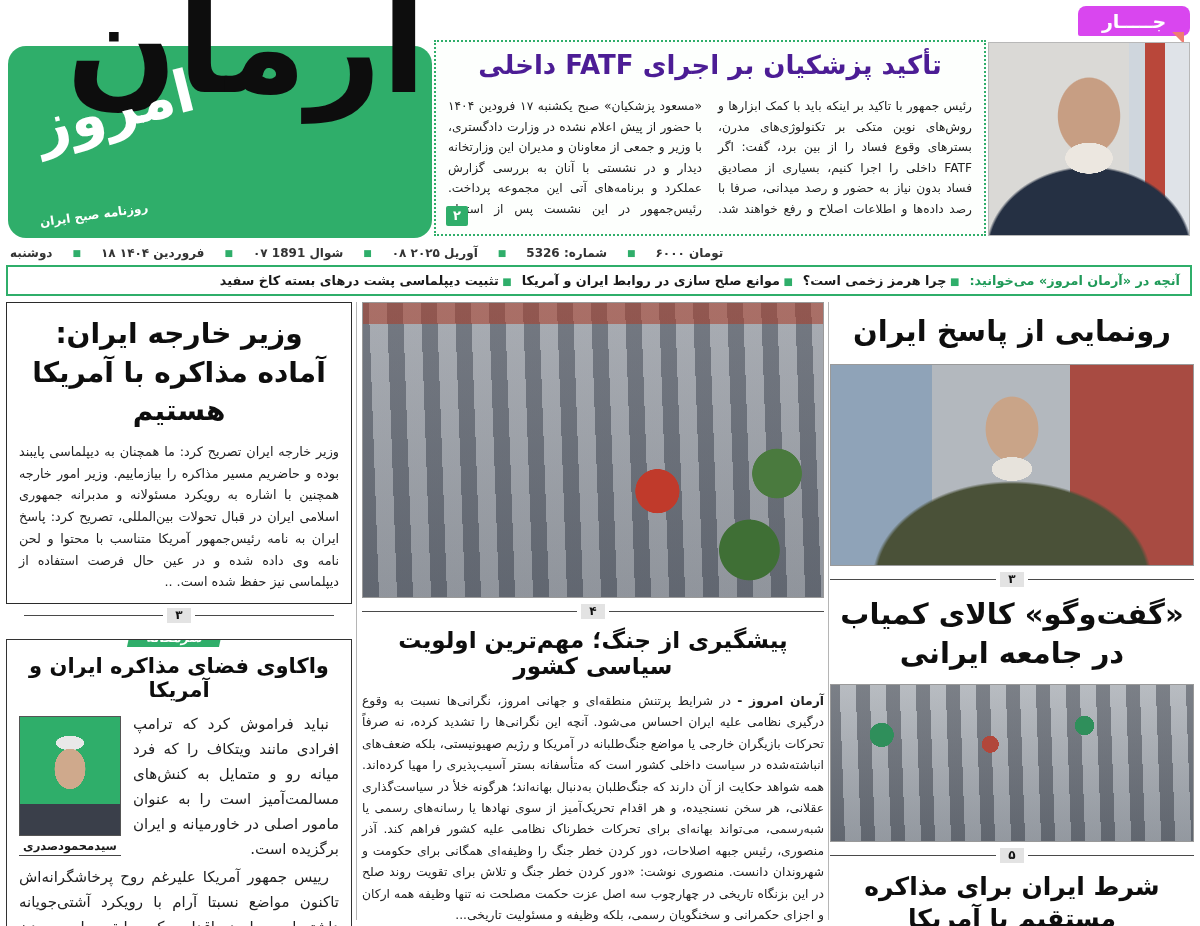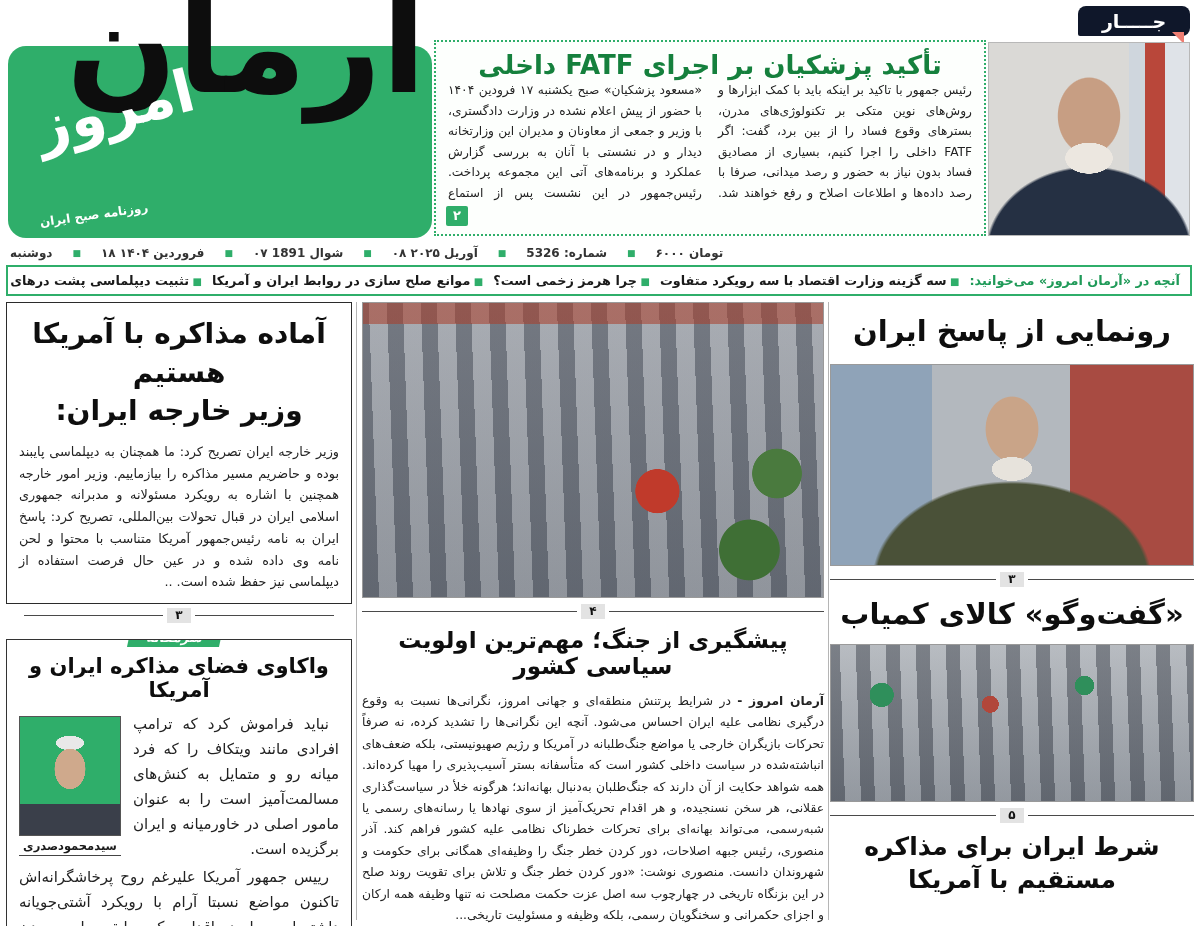--- a/index.html
+++ b/index.html
@@ -4,21 +4,21 @@
 <style>
   html,body{margin:0;padding:0;}
   body{
     width:1200px;height:926px;position:relative;overflow:hidden;
     background:#ffffff;direction:rtl;
     font-family:"DejaVu Sans", sans-serif;color:#1a1a1a;
   }
   
   .kiosk-logo{
     position:absolute;top:6px;left:1078px;width:112px;height:30px;
-    background:#0f172a;border-radius:8px 8px 8px 2px;
+    background:#d946ef;border-radius:8px 8px 8px 2px;
     color:#fff;font-weight:bold;font-size:19px;line-height:30px;text-align:center;
   }
   .kiosk-logo::after{
     content:"";position:absolute;bottom:-8px;right:6px;
     border:6px solid transparent;border-top-color:#ee7d72;border-right-color:#ee7d72;
   }
   .masthead{
     position:absolute;left:8px;top:46px;width:424px;height:192px;
     background:#2fae6a;border-radius:18px;
   }
@@ -33,22 +33,22 @@
   .masthead-tagline{
     position:absolute;left:26px;bottom:16px;width:120px;
     font-size:12px;font-weight:bold;color:#ffffff;transform:rotate(-8deg);text-align:center;
   }
   .top-story-box{
     position:absolute;left:434px;top:40px;width:552px;height:196px;
     border:2px dotted #2fae6a;background:#fdfffd;box-sizing:border-box;
     padding:6px 12px 8px 12px;
   }
   .top-story-headline{
-    margin:2px 0 0 0;text-align:center;
-    font-size:26px;font-weight:bold;color:#15803d;
+    margin:2px 0 16px 0;text-align:center;
+    font-size:26px;font-weight:bold;color:#4c1d95;
   }
   .top-story-body{
     column-count:2;column-gap:16px;
     font-size:12.2px;line-height:1.68;text-align:justify;color:#222;
     height:124px;overflow:hidden;
   }
   .page-badge{
     position:absolute;left:10px;bottom:8px;width:22px;height:20px;
     background:#2fae6a;color:#fff;font-weight:bold;font-size:13px;
     text-align:center;line-height:20px;border-radius:2px;
@@ -191,40 +191,40 @@
     <span class="sep">■</span>
   <span>۰۸ آوریل ۲۰۲۵</span>
     <span class="sep">■</span>
   <span>شماره: 5326</span>
     <span class="sep">■</span>
   <span>۶۰۰۰ تومان</span>
 </div>
 
 <div class="teaser-strip">
   <span class="teaser-label">آنچه در «آرمان امروز» می‌خوانید:</span>
-  <span class="teaser-item">سه گزینه وزارت اقتصاد با سه رویکرد متفاوت</span>
   <span class="teaser-item">چرا هرمز زخمی است؟</span>
   <span class="teaser-item">موانع صلح سازی در روابط ایران و آمریکا</span>
   <span class="teaser-item">تثبیت دیپلماسی پشت درهای بسته کاخ سفید</span>
 
 </div>
 
 <div class="vline" style="left:356px"></div>
 <div class="vline" style="left:828px"></div>
 
 <div class="col col-right">
   <h2 class="hl-center rc-headline1">
     <span class="line">رونمایی از پاسخ ایران</span>
   </h2>
   <div class="photo-frame photo-military"></div>
   <div class="page-marker">
     <span class="num">۳</span>
   </div>
   <h2 class="hl-center rc-headline2">
     <span class="line">«گفت‌وگو» کالای کمیاب</span>
+    <span class="line">در جامعه ایرانی</span>
   </h2>
   <div class="photo-frame photo-crowd"></div>
   <div class="page-marker">
     <span class="num">۵</span>
   </div>
   <h2 class="hl-center rc-headline3">شرط ایران برای مذاکره مستقیم با آمریکا</h2>
 </div>
 
 <div class="col col-center">
   <div class="photo-frame photo-bazaar"></div>
@@ -233,22 +233,22 @@
   </div>
   <h2 class="hl-center cc-headline2">پیشگیری از جنگ؛ مهم‌ترین اولویت سیاسی کشور</h2>
   <div class="cc-body">
     <span class="lead">آرمان امروز -</span><span> در شرایط پرتنش منطقه‌ای و جهانی امروز، نگرانی‌ها نسبت به وقوع درگیری نظامی علیه ایران احساس می‌شود. آنچه این نگرانی‌ها را تشدید کرده، نه صرفاً تحرکات بازیگران خارجی یا مواضع جنگ‌طلبانه در آمریکا و رژیم صهیونیستی، بلکه ضعف‌های انباشته‌شده در سیاست داخلی کشور است که متأسفانه بستر آسیب‌پذیری را مهیا کرده‌اند. همه شواهد حکایت از آن دارند که جنگ‌طلبان به‌دنبال بهانه‌اند؛ هرگونه خلأ در سیاست‌گذاری عقلانی، هر سخن نسنجیده، و هر اقدام تحریک‌آمیز از سوی نهادها یا رسانه‌های رسمی یا شبه‌رسمی، می‌تواند بهانه‌ای برای تحرکات خطرناک نظامی علیه کشور فراهم کند. آذر منصوری، رئیس جبهه اصلاحات، دور کردن خطر جنگ را وظیفه‌ای همگانی برای حکومت و شهروندان دانست. منصوری نوشت: «دور کردن خطر جنگ و تلاش برای تقویت روند صلح در این بزنگاه تاریخی در چهارچوب سه اصل عزت حکمت مصلحت نه تنها وظیفه همه ارکان و اجزای حکمرانی و سخنگویان رسمی، بلکه وظیفه و مسئولیت تاریخی...</span>
   </div>
 </div>
 
 <div class="col col-left">
   <div class="lc-box1">
     <h1 class="hl-center lc-headline">
+      <span class="line">وزیر خارجه ایران:</span>
       <span class="line">آماده مذاکره با آمریکا هستیم</span>
-      <span class="line">وزیر خارجه ایران:</span>
     </h1>
     <div class="lc-body">وزیر خارجه ایران تصریح کرد: ما همچنان به دیپلماسی پایبند بوده و حاضریم مسیر مذاکره را بیازماییم. وزیر امور خارجه همچنین با اشاره به رویکرد مسئولانه و مدبرانه جمهوری اسلامی ایران در قبال تحولات بین‌المللی، تصریح کرد: پاسخ ایران به نامه رئیس‌جمهور آمریکا متناسب با محتوا و لحن نامه وی داده شده و در عین حال فرصت استفاده از دیپلماسی نیز حفظ شده است. ..</div>
   </div>
   <div class="page-marker lc-marker">
     <span class="num">۳</span>
   </div>
   <div class="editorial-box">
     <div class="editorial-tab">سرمقاله</div>
     <h2 class="hl-center editorial-headline">واکاوی فضای مذاکره ایران و آمریکا</h2>
     <div class="editorial-figure">

